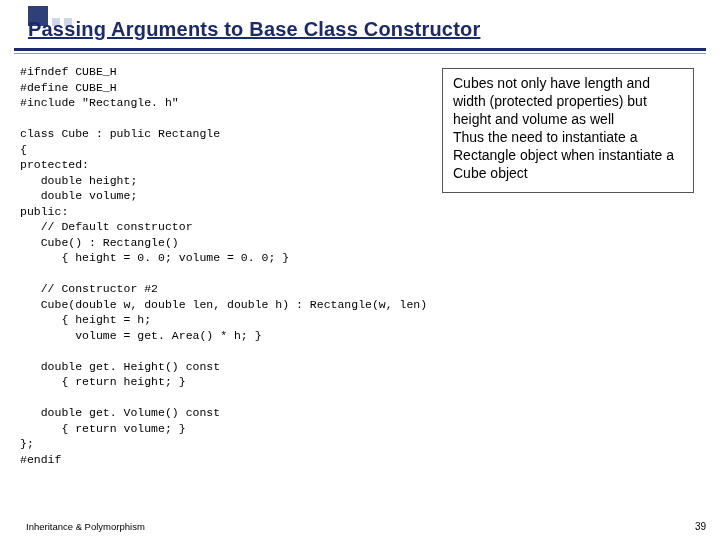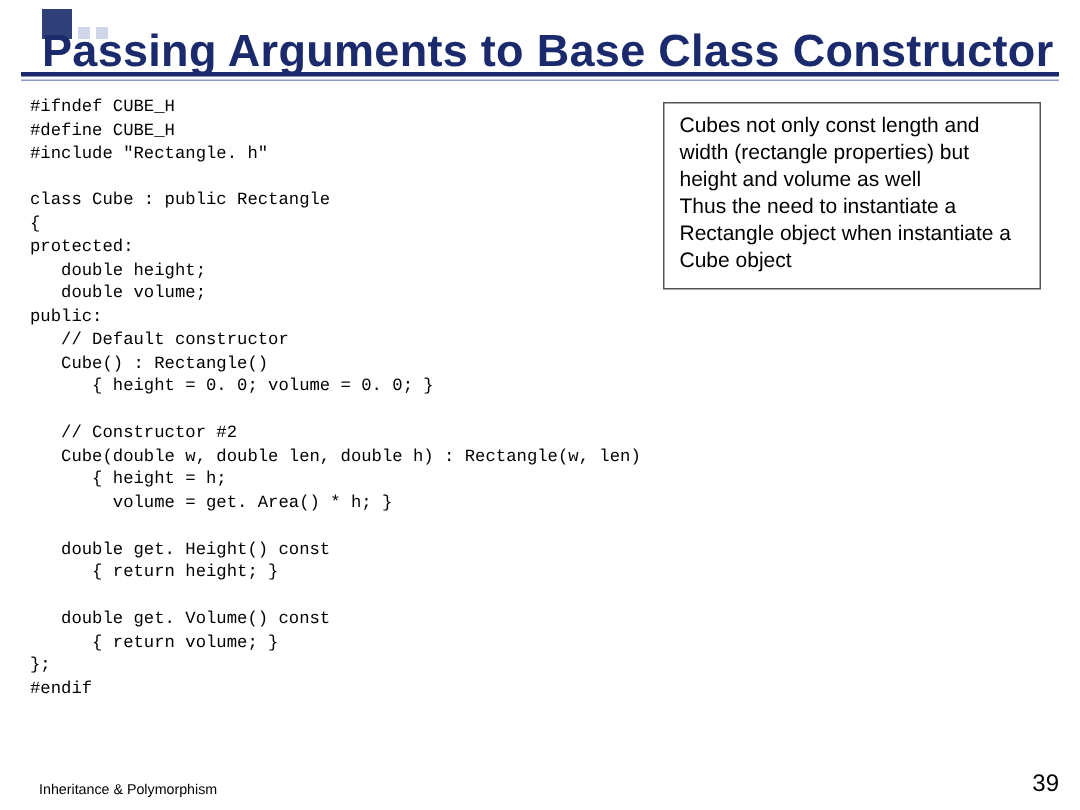--- a/index.html
+++ b/index.html
@@ -3,28 +3,28 @@
 <meta charset="utf-8">
 <style>
   * { box-sizing: border-box; margin: 0; padding: 0; }
   html, body { width: 720px; height: 540px; background: #fff; font-family: Arial, Helvetica, sans-serif; overflow: hidden; }
   .slide { position: relative; width: 720px; height: 540px; }
   .top-bars { position: absolute; left: 28px; top: 6px; }
   .bar { background: #2f3f77; }
   .bar1 { width: 20px; height: 20px; position: absolute; left: 0; top: 0; }
   .bar2 { width: 8px; height: 8px; position: absolute; left: 24px; top: 12px; background: #cfd6ea; }
   .bar3 { width: 8px; height: 8px; position: absolute; left: 36px; top: 12px; background: #cfd6ea; }
-  .title { position: absolute; left: 28px; top: 18px; font-size: 30px; font-weight: bold; color: #1a2a6c; letter-spacing: 0.2px; }
+  .title { position: absolute; left: 28px; top: 18px; font-size: 20px; font-weight: bold; color: #1a2a6c; letter-spacing: 0.2px; text-decoration: underline; }
   .rule1 { position: absolute; left: 14px; top: 48px; width: 692px; height: 3px; background: #1a2a6c; }
   .rule2 { position: absolute; left: 14px; top: 53px; width: 692px; height: 1px; background: #8a99c6; }
   .code { position: absolute; left: 20px; top: 64px; font-family: "Courier New", Courier, monospace; font-size: 11.5px; font-weight: normal; line-height: 1.35; color: #000; white-space: pre; }
   .callout { position: absolute; right: 26px; top: 68px; width: 252px; background: #fff; border: 1px solid #555; padding: 6px 10px 10px 10px; font-size: 14px; line-height: 1.28; color: #000; }
   .callout p + p { }
   .footer-left { position: absolute; left: 26px; bottom: 8px; font-size: 9.5px; color: #000; }
-  .footer-right { position: absolute; right: 14px; bottom: 8px; font-size: 16px; color: #000; }
+  .footer-right { position: absolute; right: 14px; bottom: 8px; font-size: 10px; color: #000; }
 </style>
 </head>
 <body>
 
 <div class="slide">
   <div class="top-bars">
     <div class="bar bar1"></div>
     <div class="bar2"></div>
     <div class="bar3"></div>
   </div>
@@ -54,19 +54,19 @@
 
    double get. Height() const
       { return height; }
 
    double get. Volume() const
       { return volume; }
 };
 #endif</pre>
 
   <div class="callout">
-    <p>Cubes not only const length and width (rectangle properties)  but height and volume as well</p>
+    <p>Cubes not only have length and width (protected properties)  but height and volume as well</p>
     <p>Thus the need to instantiate a Rectangle object when instantiate a Cube object</p>
   </div>
 
   <div class="footer-left">Inheritance &amp; Polymorphism</div>
   <div class="footer-right">39</div>
 </div>
 
 </body></html>

